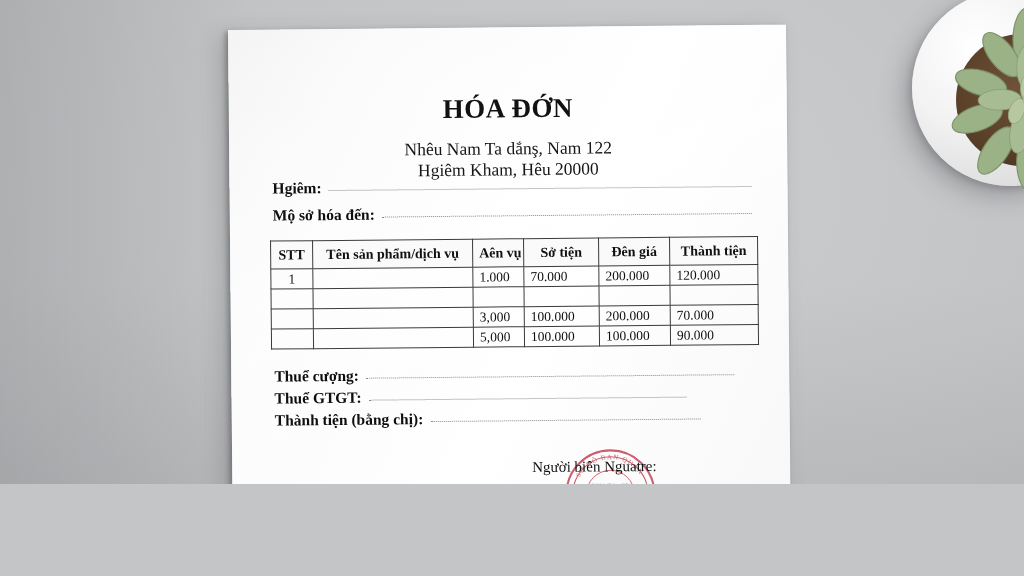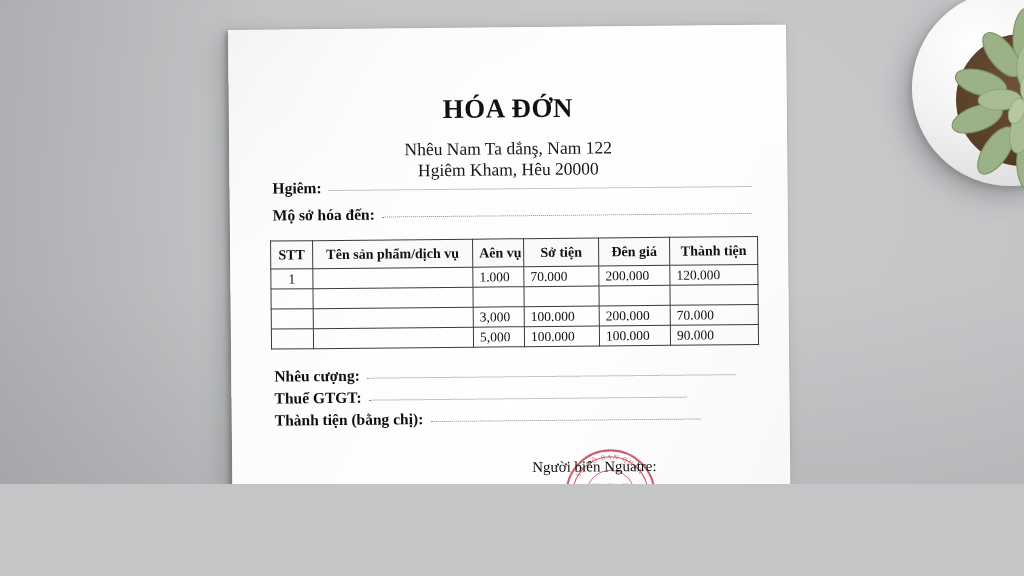--- a/index.html
+++ b/index.html
@@ -351,21 +351,21 @@
             <td class="c-name"></td>
             <td>5,000</td>
             <td>100.000</td>
             <td>100.000</td>
             <td>90.000</td>
           </tr>
         </tbody>
       </table>
 
       <div class="field-row" id="row-tong">
-        <span class="field-label">Nhêu cượng:</span>
+        <span class="field-label">Thuể cượng:</span>
         <span class="dots short-1"></span>
       </div>
 
       <div class="field-row" id="row-thue">
         <span class="field-label">Thuể GTGT:</span>
         <span class="dots short-2"></span>
       </div>
 
       <div class="field-row" id="row-chu">
         <span class="field-label">Thành tiện (bằng chị):</span>

